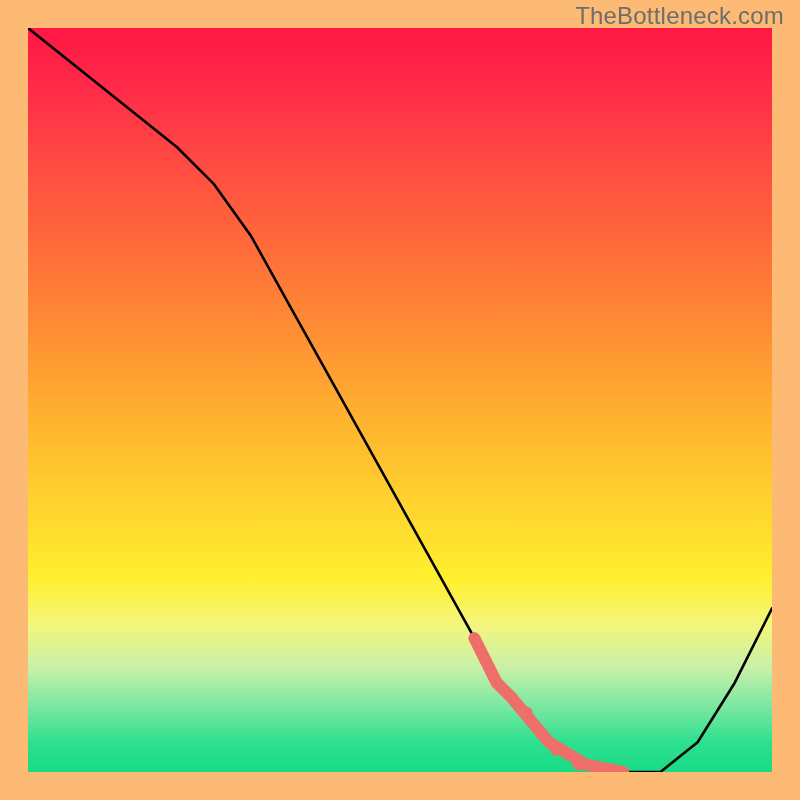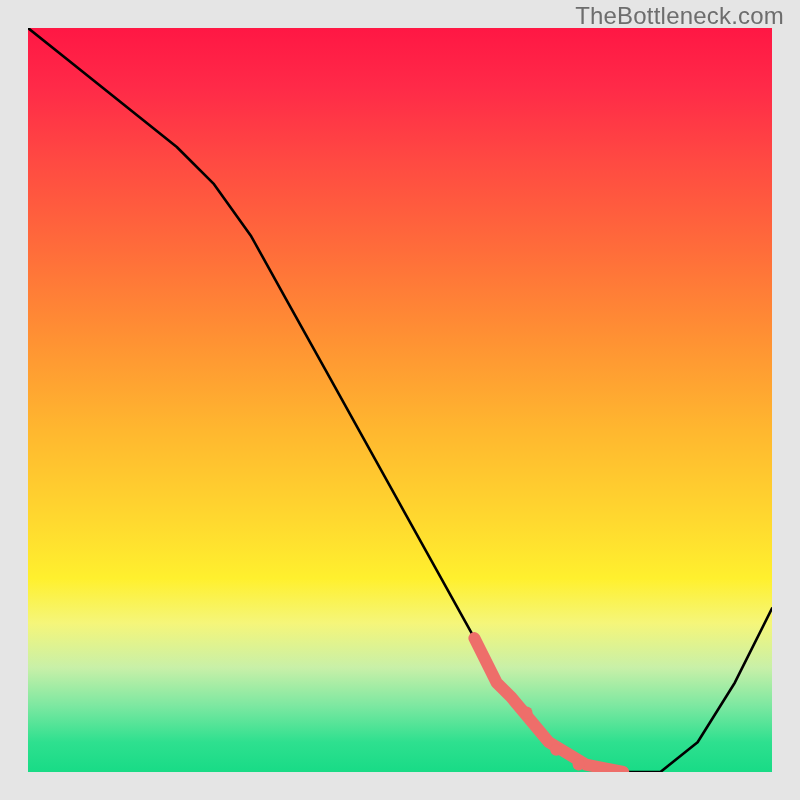--- a/index.html
+++ b/index.html
@@ -10,21 +10,21 @@
     background: #000;
     overflow: hidden;
     font-family: Arial, Helvetica, sans-serif;
   }
   .frame {
     position: absolute;
     top: 0;
     left: 0;
     width: 800px;
     height: 800px;
-    background: #e5e5e5;
+    background: #fdba74;
   }
   .plot {
     position: absolute;
     top: 28px;
     left: 28px;
     width: 744px;
     height: 744px;
     
     background: linear-gradient(
       to bottom,

